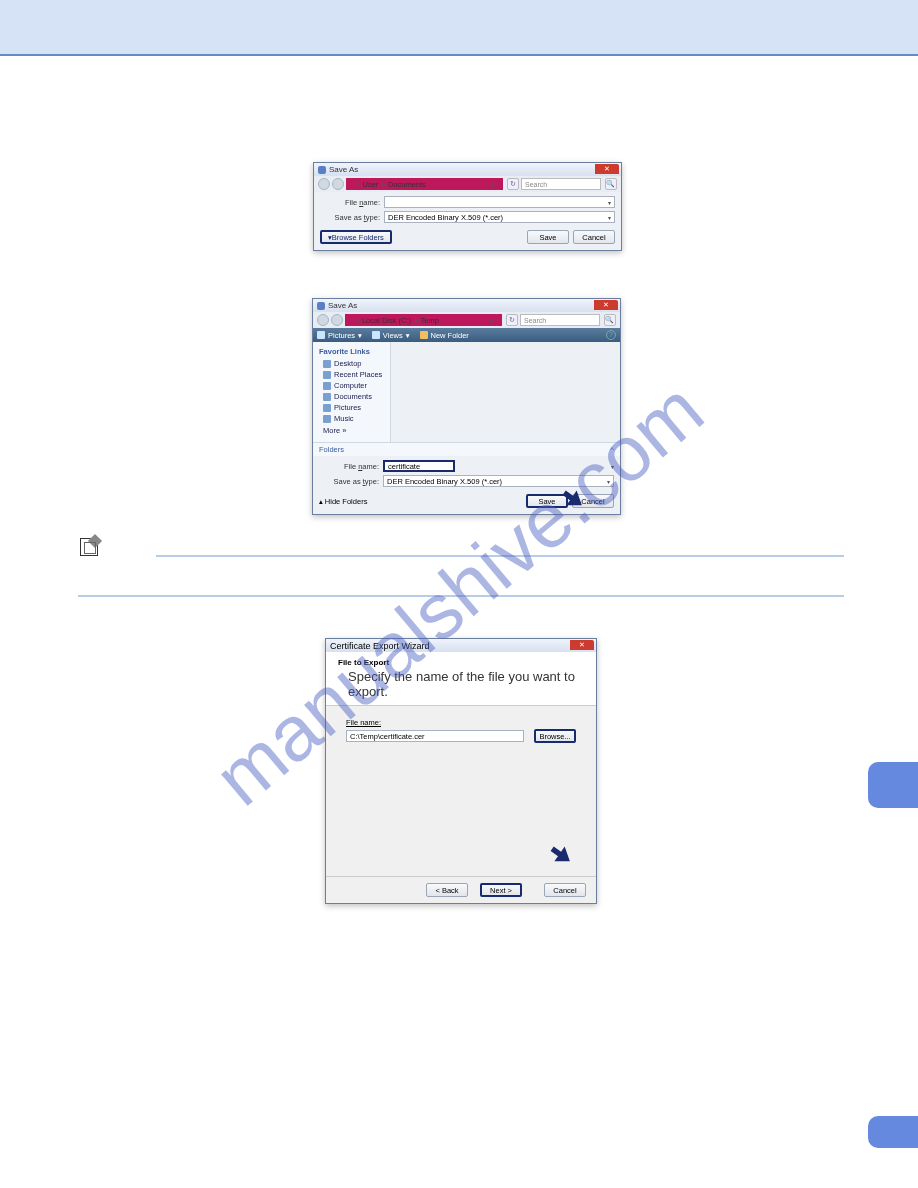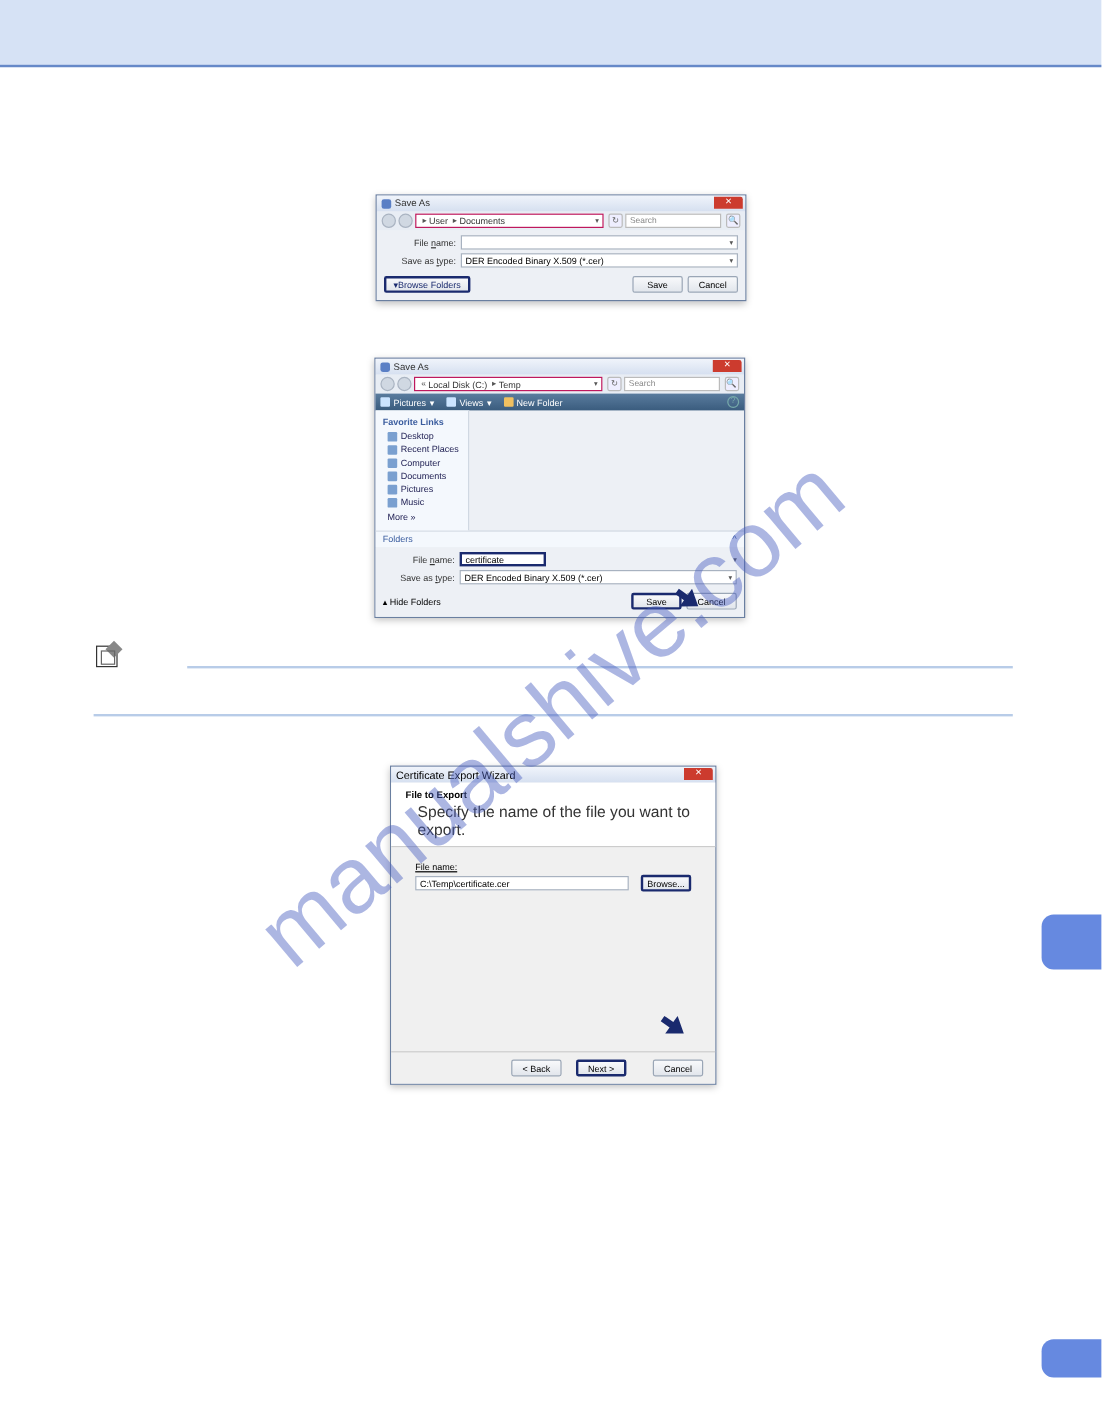--- a/index.html
+++ b/index.html
@@ -51,21 +51,21 @@
   .win-close {
     position: absolute; right:2px; top:1px;
     width:24px; height:10px;
     background:#cc3b2e;
     color:#fff; font-size:7px;
     text-align:center; line-height:10px;
     border-radius:0 2px 0 0;
   }
   .address-row { height:16px; background:#e8edf4; display:flex; align-items:center; padding:0 4px; gap:2px;}
   .nav-circ { width:12px; height:12px; border-radius:50%; background:#d0d8e2; border:1px solid #aab4c2;}
-  .addr-box { flex:1; background:#fff; border:1px solid #be185d; height:12px; display:flex; align-items:center; padding:0 3px; font-size:7.5px; color:#333;}
+  .addr-box { flex:1; background:#fff; border:6px solid #be185d; height:12px; display:flex; align-items:center; padding:0 3px; font-size:7.5px; color:#333;}
   .addr-seg { margin-right:2px; }
   .arrow { font-size:7px; color:#555; margin:0 2px;}
   .small-search { width:80px; background:#fff; border:1px solid #bbb; height:12px; font-size:7px; color:#888; padding:0 3px; display:flex; align-items:center; }
   .srch-icon { width:12px; height:12px; background:#eef; border:1px solid #bbb; border-radius:2px; margin-left:2px; display:flex; align-items:center; justify-content:center; font-size:7px; color:#666;}
   .form-area { padding:4px 6px 6px 6px; background:#edf0f5;}
   .form-row { display:flex; align-items:center; margin-bottom:3px;}
   .form-label { width:60px; text-align:right; font-size:7.5px; color:#333; margin-right:4px;}
   .form-label u { text-decoration: underline;}
   .form-input { flex:1; height:12px; background:#fff; border:1px solid #a8b2c0; font-size:7.5px; padding:0 3px; display:flex; align-items:center;}
   .dd-arrow { margin-left:auto; font-size:6px; color:#555;}

